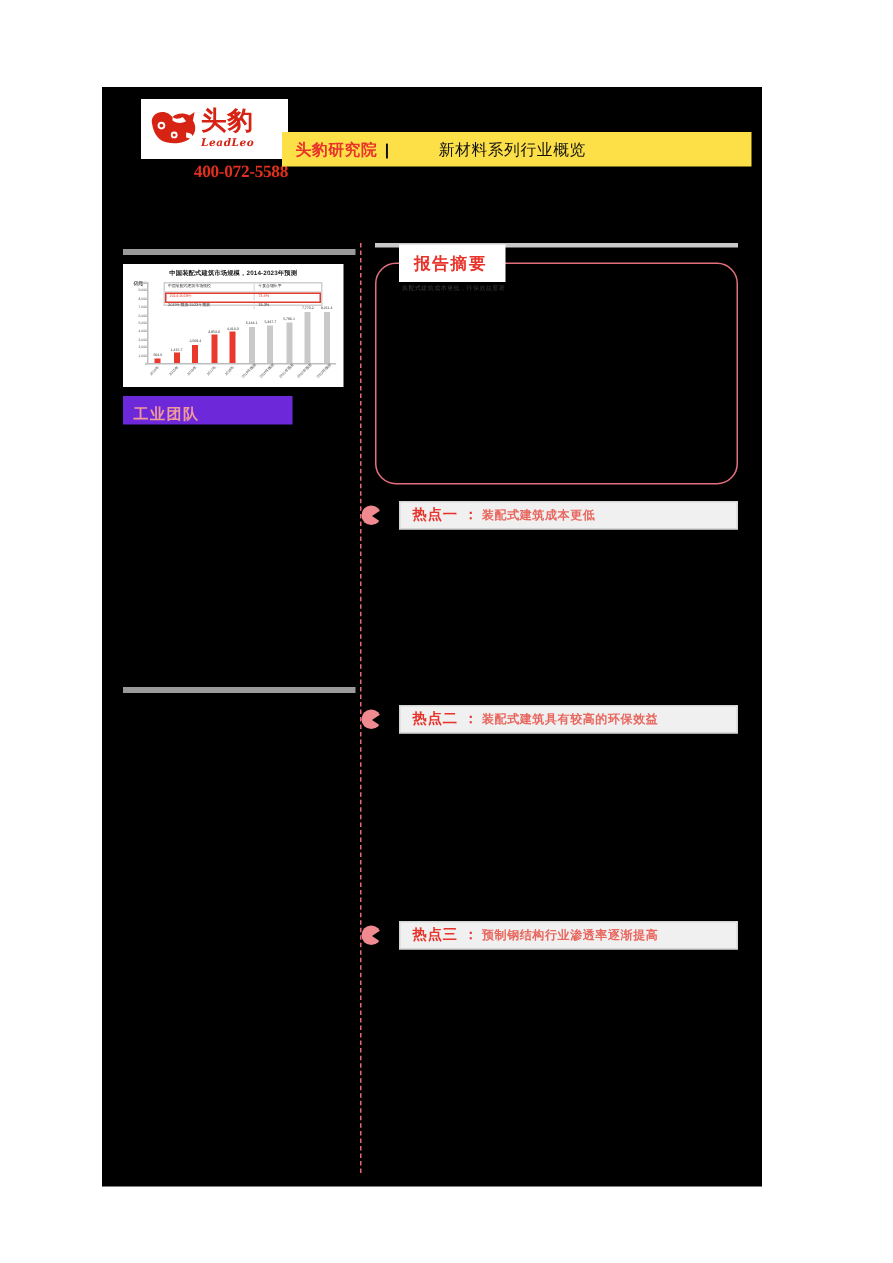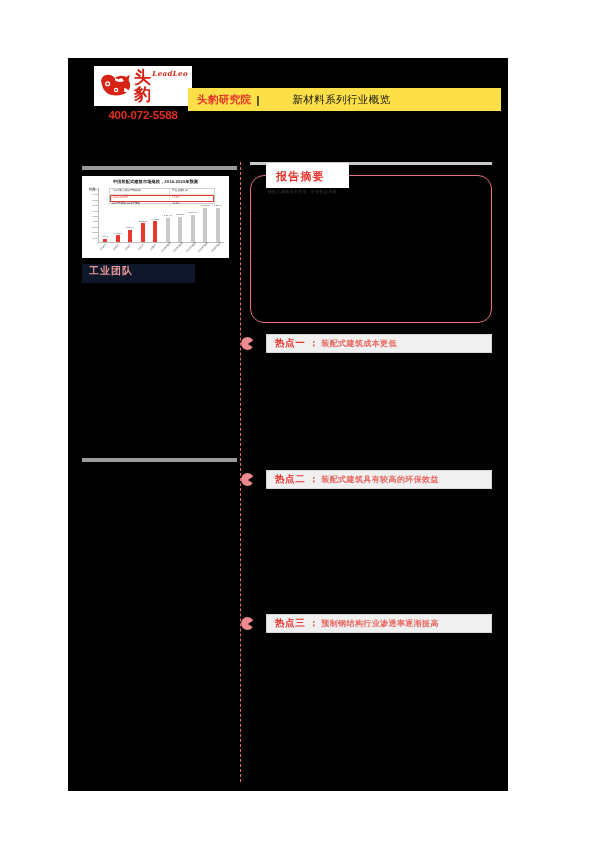--- a/index.html
+++ b/index.html
@@ -31,34 +31,34 @@
   }
   .logo-card{
     background:#ffffff;
     width:98px;height:40px;
     position:relative;
     box-sizing:border-box;
     padding:3px 4px;
   }
   .logo-row{display:flex;align-items:center;height:100%;}
   .logo-mark{width:34px;height:30px;flex:0 0 34px;position:relative;}
-  .logo-words{margin-left:2px;display:flex;flex-direction:row;justify-content:center;}
+  .logo-words{margin-left:2px;display:flex;flex-direction:column;justify-content:center;}
   .logo-cn{
     color:#d62314;font-size:17px;font-weight:bold;line-height:17px;
     letter-spacing:.5px;font-family:"DejaVu Sans",sans-serif;
   }
   .logo-en{
     color:#d62314;font-size:7px;font-weight:bold;line-height:9px;
     letter-spacing:.4px;text-align:center;
     font-family:"DejaVu Serif",serif;font-style:italic;
   }
   .phone{
     color:#e02f1d;font-size:11.5px;font-weight:bold;
-    letter-spacing:-.2px;margin-top:3px;text-align:center;width:98px;
-    font-family:Liberation Sans, sans-serif;
+    letter-spacing:-.2px;margin-top:3px;text-align:right;width:98px;
+    font-family:Liberation Serif, serif;
   }
   
   .banner{
     position:absolute;left:120px;top:30px;
     width:313px;height:23px;
     background:#fde047;
     display:flex;align-items:center;
     padding-left:9px;box-sizing:border-box;
   }
   .banner .b-red{color:#e8332a;font-size:10.5px;font-weight:bold;letter-spacing:.4px;}
@@ -125,22 +125,22 @@
     position:absolute;left:14px;right:2px;bottom:0px;height:12px;
     display:flex;justify-content:space-between;
   }
   .ch-xlabels span{
     flex:1;font-size:2.4px;color:#444;text-align:center;
     transform:rotate(-45deg);transform-origin:center center;
     white-space:nowrap;line-height:3px;margin-top:3px;
   }
   
   .team-chip{
-    margin-top:6px;background:#0f172a;width:113px;height:19px;
-    display:flex;align-items:flex-start;padding-left:7px;box-sizing:border-box;
+    margin-top:6px;background:#6d28d9;width:113px;height:19px;
+    display:flex;align-items:flex-end;padding-left:7px;box-sizing:border-box;
   }
   .team-chip span{color:#f09a9a;font-size:10px;font-weight:bold;letter-spacing:1px;}
   
   .col-left-2{position:absolute;left:14px;top:400px;width:155px;}
   .related-body{height:230px;}
   
   .divider{
     position:absolute;left:172px;top:104px;
     width:0;height:620px;
     border-left:1.3px dashed #e8697a;
@@ -149,21 +149,21 @@
   .col-right{position:absolute;left:182px;top:104px;width:242px;}
   .top-rule{height:3px;background:#c9c9c9;width:242px;}
   .summary-wrap{position:relative;margin-top:10px;}
   .summary-box{
     border:1px solid #e2707c;border-radius:14px;
     height:148px;box-sizing:border-box;
     background:transparent;
   }
   .summary-tag{
     position:absolute;left:16px;top:-12px;
-    background:#ffffff;padding:3px 24px 4px 10px;
+    background:#ffffff;padding:3px 12px 4px 10px;
   }
   .summary-tag span{
     color:#e8332a;font-size:11px;font-weight:bold;letter-spacing:1.2px;
   }
   .summary-sub{
     position:absolute;left:18px;top:14px;
     font-size:4px;color:#3a3a3a;letter-spacing:.3px;line-height:6px;
     white-space:nowrap;
   }
   

